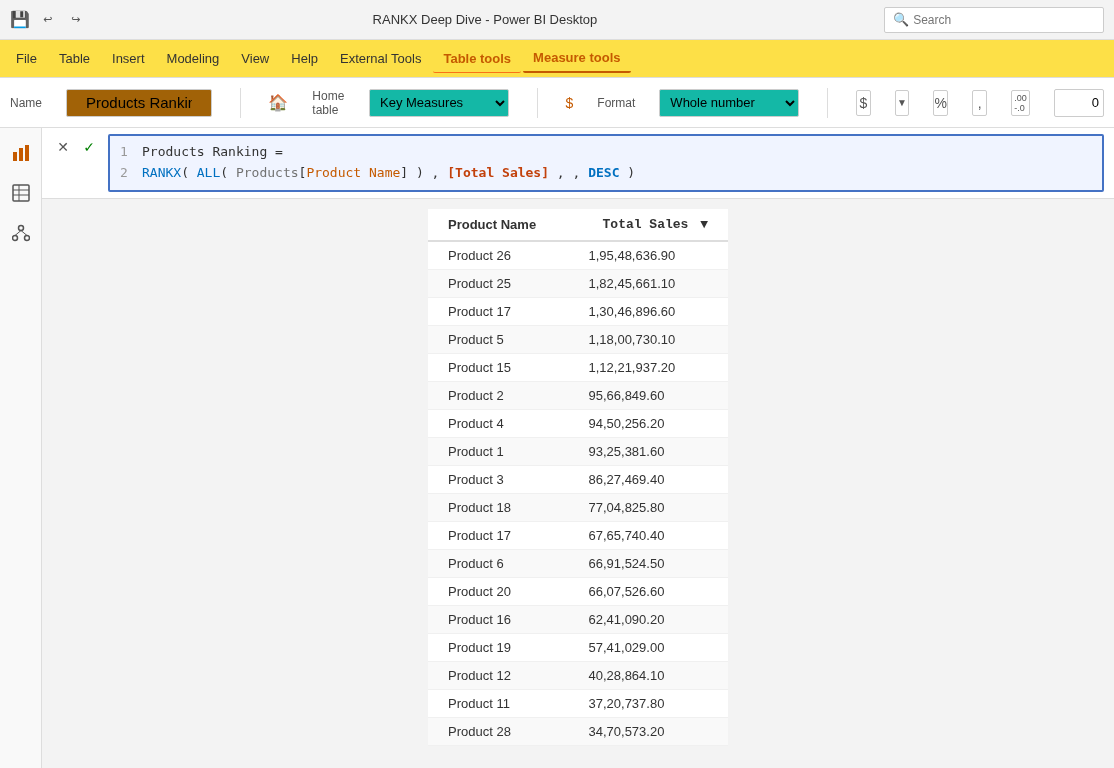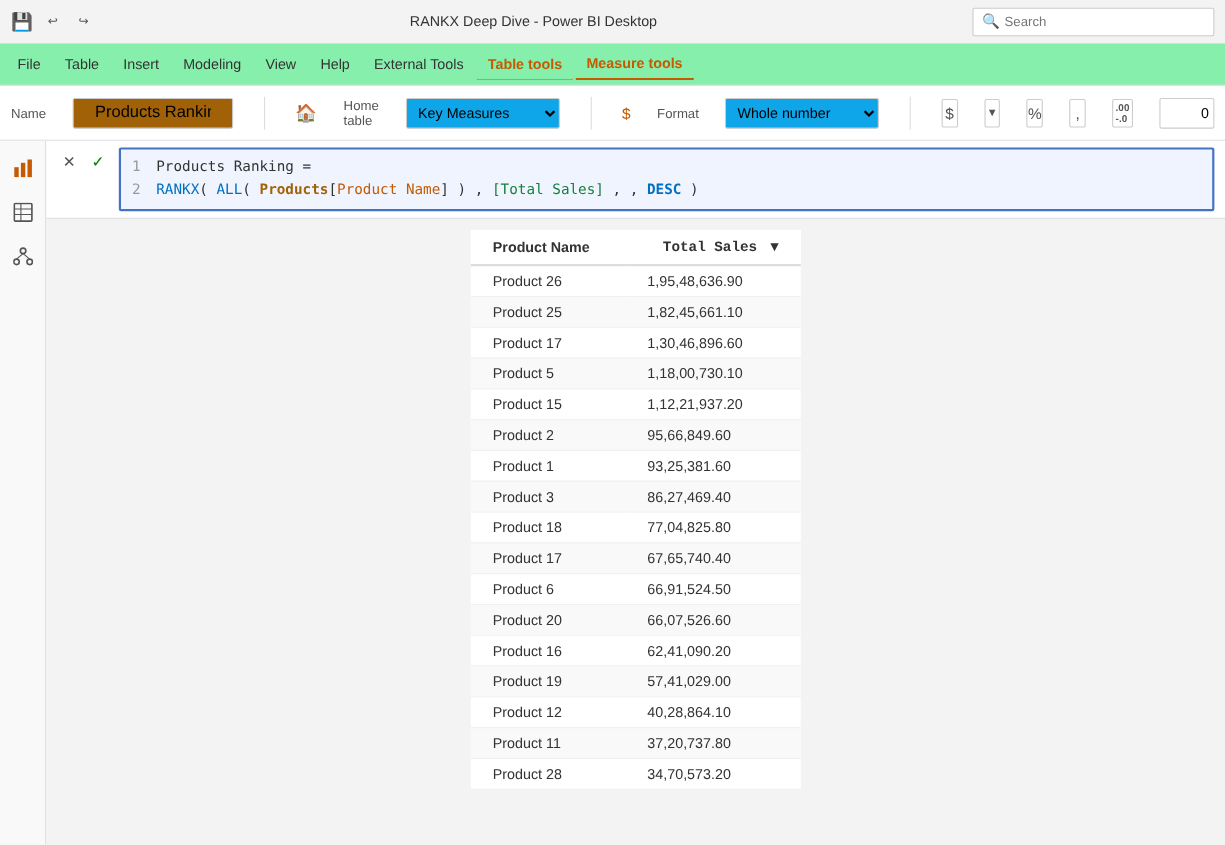--- a/index.html
+++ b/index.html
@@ -22,21 +22,21 @@
       display: flex; align-items: center;
       border: 1px solid #ccc; background: white;
       padding: 3px 8px; border-radius: 2px;
       width: 220px; height: 26px;
     }
     .search-box input { border: none; outline: none; font-size: 12px; width: 180px; }
 
     
     .menu-bar {
       height: 38px;
-      background: #86efac;
+      background: #fde047;
       display: flex;
       align-items: center;
       padding: 0 6px;
       border-bottom: 1px solid #ddd;
       gap: 2px;
     }
     .menu-item {
       padding: 6px 10px;
       font-size: 13px;
       color: #333;
@@ -63,21 +63,21 @@
       border-radius: 2px;
       background: #a16207;
       min-width: 130px;
     }
     .ribbon-select {
       height: 28px;
       border: 1px solid #ccc;
       padding: 0 6px;
       font-size: 13px;
       border-radius: 2px;
-      background: #0ea5e9;
+      background: #14b8a6;
       min-width: 140px;
       appearance: auto;
     }
     .ribbon-sep { width: 1px; height: 30px; background: #ddd; margin: 0 4px; }
     .ribbon-icon-btn {
       width: 26px; height: 26px;
       display: flex; align-items: center; justify-content: center;
       border: 1px solid #ccc; border-radius: 2px;
       cursor: pointer; font-size: 14px; color: #555;
       background: white;
@@ -151,23 +151,23 @@
       padding: 6px 10px;
       font-family: 'Consolas', monospace;
       font-size: 13px;
       line-height: 1.6;
     }
     .code-line { display: flex; gap: 10px; }
     .line-num { color: #999; min-width: 12px; }
     .code-white { color: #333; }
     .code-keyword { color: #0070c0; font-weight: 600; }
     .code-func { color: #0070c0; }
-    .code-table { color: #a16207; font-weight: bold; }
+    .code-table { color: #737373; }
     .code-field { color: #c55a00; }
-    .code-value { color: #15803d; }
+    .code-value { color: #c2410c; font-weight: bold; }
 
     
     .table-area {
       flex: 1;
       padding: 10px 20px;
       overflow-y: auto;
       background: #f3f3f3;
     }
     .data-table {
       border-collapse: collapse;
@@ -258,21 +258,21 @@
     <option>Currency</option>
     <option>Percentage</option>
   </select>
 
   <div class="ribbon-sep"></div>
 
   <div class="ribbon-icon-btn">$</div>
   <div class="ribbon-icon-btn" style="font-size:10px;">▼</div>
   <div class="ribbon-icon-btn">%</div>
   <div class="ribbon-icon-btn">,</div>
-  <div class="ribbon-icon-btn" style="font-size:9px; width:34px;font-weight:bold;">.00<br>-.0</div>
+  <div class="ribbon-icon-btn" style="font-size:9px; width:34px;">.00<br>-.0</div>
 
   <input class="ribbon-number-box" type="text" value="0" style="">
 </div>
 
 <div class="app-body">
 
   <div class="left-panel">
     <div class="left-panel-icon active" title="Report view">
       <svg width="18" height="18" viewBox="0 0 18 18" fill="none">
         <rect x="1" y="8" width="4" height="9" fill="#c55a00"></rect>
@@ -354,20 +354,24 @@
   </tr>
             <tr>
     <td>Product 15</td>
     <td class="right">1,12,21,937.20</td>
   </tr>
             <tr>
     <td>Product 2</td>
     <td class="right">95,66,849.60</td>
   </tr>
             <tr>
+    <td>Product 4</td>
+    <td class="right">94,50,256.20</td>
+  </tr>
+            <tr>
     <td>Product 1</td>
     <td class="right">93,25,381.60</td>
   </tr>
             <tr>
     <td>Product 3</td>
     <td class="right">86,27,469.40</td>
   </tr>
             <tr>
     <td>Product 18</td>
     <td class="right">77,04,825.80</td>

